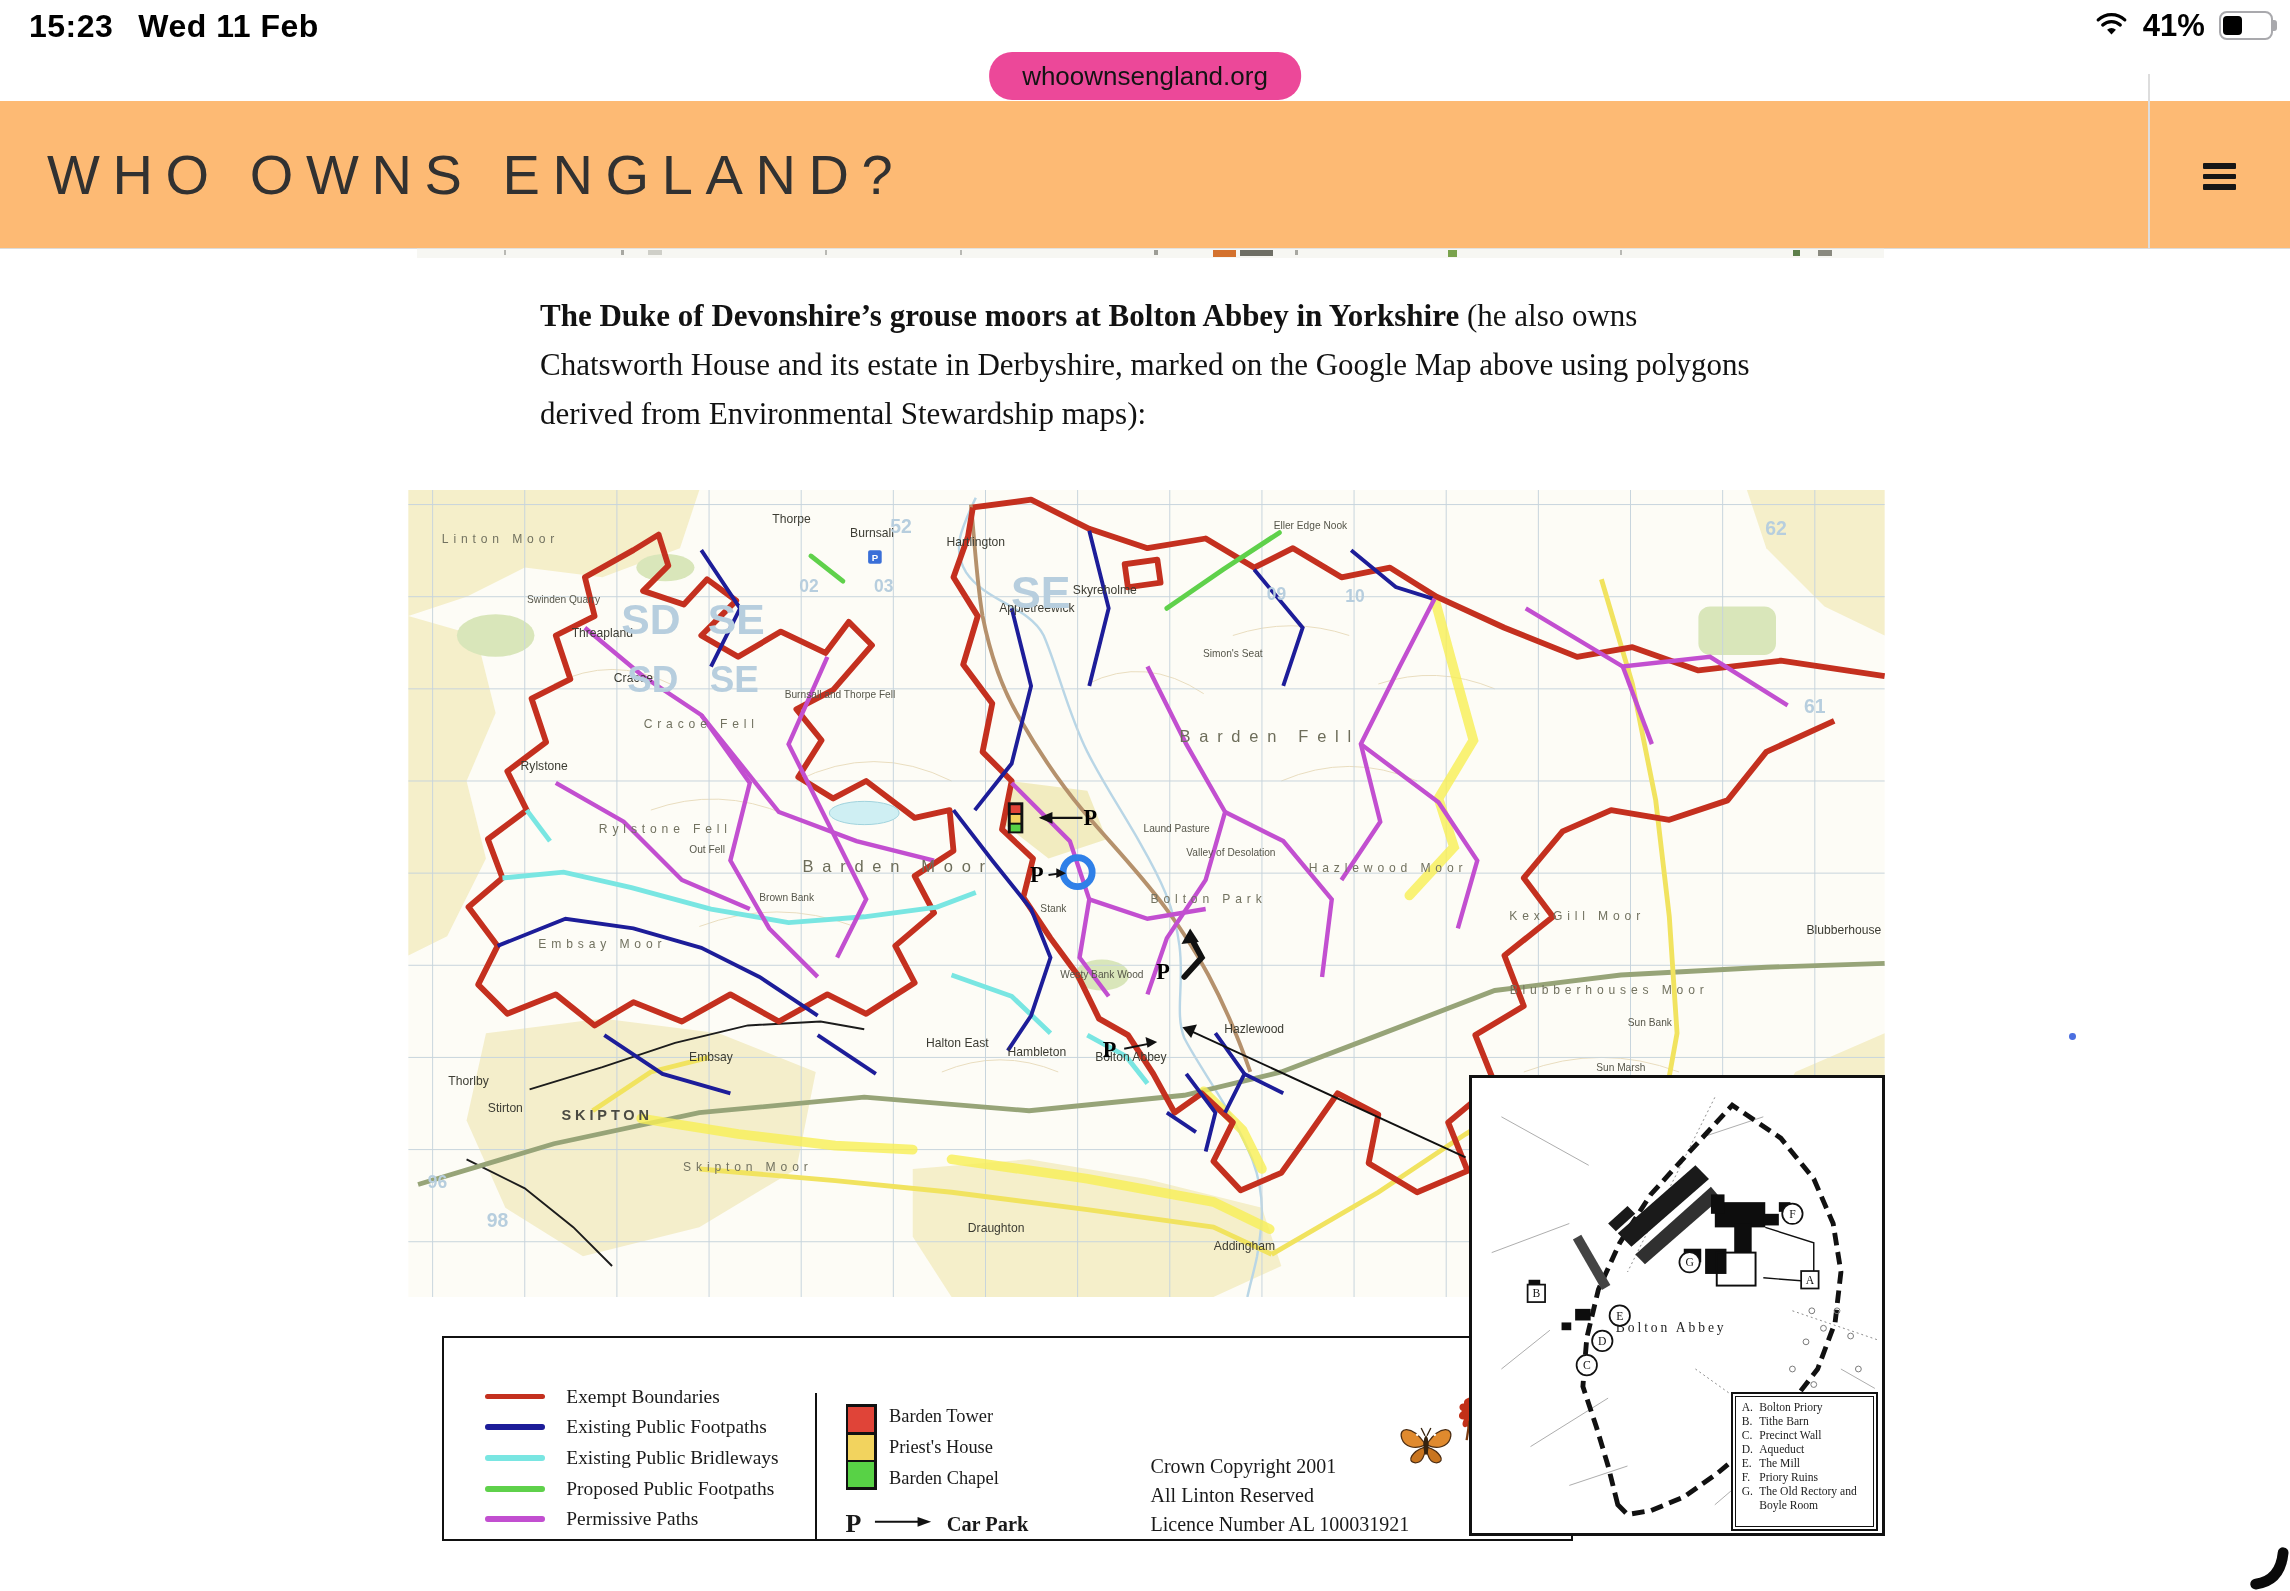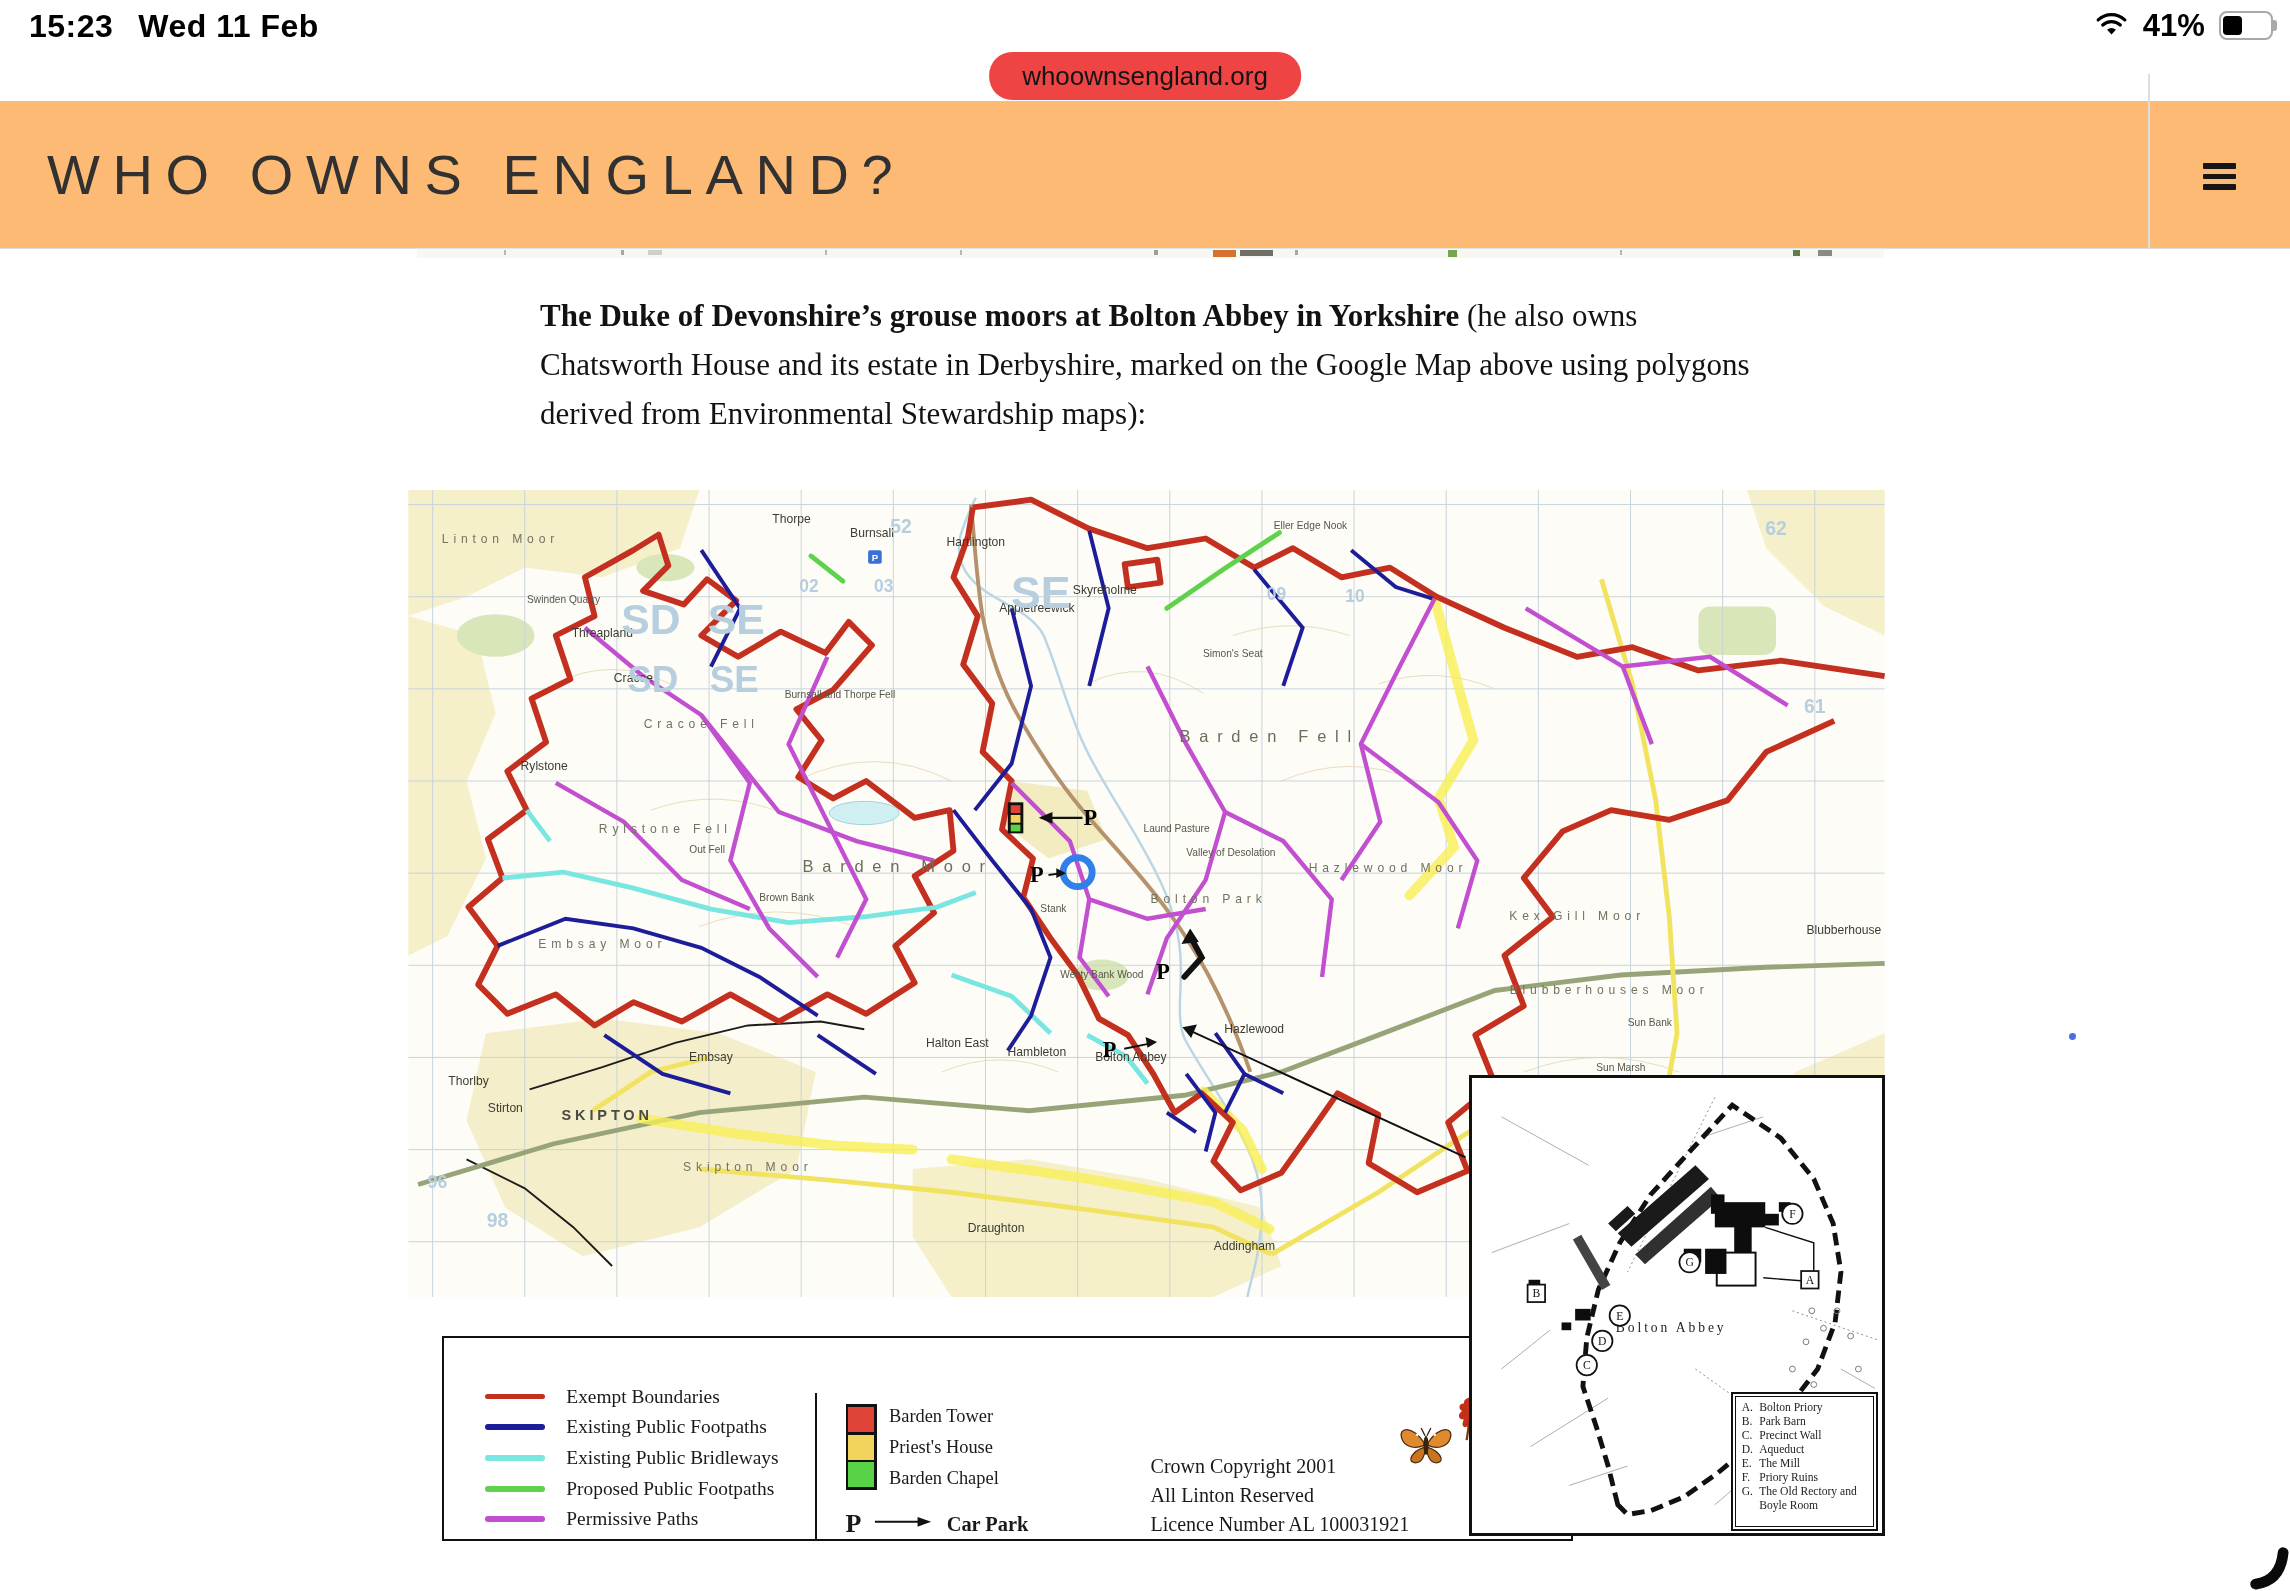--- a/index.html
+++ b/index.html
@@ -11,21 +11,21 @@
   .sb-left{position:absolute;left:29px;top:7.8px;font-size:32px;font-weight:600;color:#000;letter-spacing:0.5px;}
   .sb-left .date{margin-left:25px;font-weight:600;}
   .sb-right{position:absolute;right:17.5px;top:7.8px;display:flex;align-items:center;gap:13.6px;justify-content:space-between;}
   .batt-pct{font-size:31px;font-weight:600;color:#000;}
   .battery{position:relative;width:50px;height:25px;border:2.4px solid #a9a9ad;border-radius:7.8px;}
   .battery .fill{position:absolute;left:2.9px;top:2.9px;bottom:2.9px;width:18.4px;background:#000;border-radius:3.9px;}
   .battery .nub{position:absolute;right:-6.8px;top:6.8px;width:3.9px;height:10.7px;background:#a9a9ad;border-radius:0 2.9px 2.9px 0;}
 
   
   .url-pill{position:absolute;left:50%;top:52px;transform:translateX(-50%);
-            background:#ef4444;border-radius:23px;padding:8.7px 33px;
+            background:#ec4899;border-radius:23px;padding:8.7px 33px;
             font-size:26px;font-weight:500;color:#141414;}
 
   
   .site-header{position:absolute;left:0;top:101px;width:2290px;height:147px;background:#fdba74;
                border-bottom:1.9px solid #dcdcda;}
   .site-title{position:absolute;left:47px;top:41px;font-size:56px;font-weight:400;color:#313131;
               letter-spacing:12.6px;}
   .hdr-divider{position:absolute;left:2148px;top:-27px;width:1.9px;height:175px;background:#dddddd;}
   .hamburger{position:absolute;left:2203px;top:62px;width:33px;cursor:pointer;}
   .hamburger div{height:5.8px;background:#161616;margin-bottom:4.9px;border-radius:1px;}
@@ -524,21 +524,21 @@
         </g>
     </svg>
     <div class="inset-legend">
       <div class="inner" id="inset-legend-rows">
           <div class="ilrow">
             <span class="k">A.</span>
             <span>Bolton Priory</span>
           </div>
           <div class="ilrow">
             <span class="k">B.</span>
-            <span>Park Barn</span>
+            <span>Tithe Barn</span>
           </div>
           <div class="ilrow">
             <span class="k">C.</span>
             <span>Precinct Wall</span>
           </div>
           <div class="ilrow">
             <span class="k">D.</span>
             <span>Aqueduct</span>
           </div>
           <div class="ilrow">

